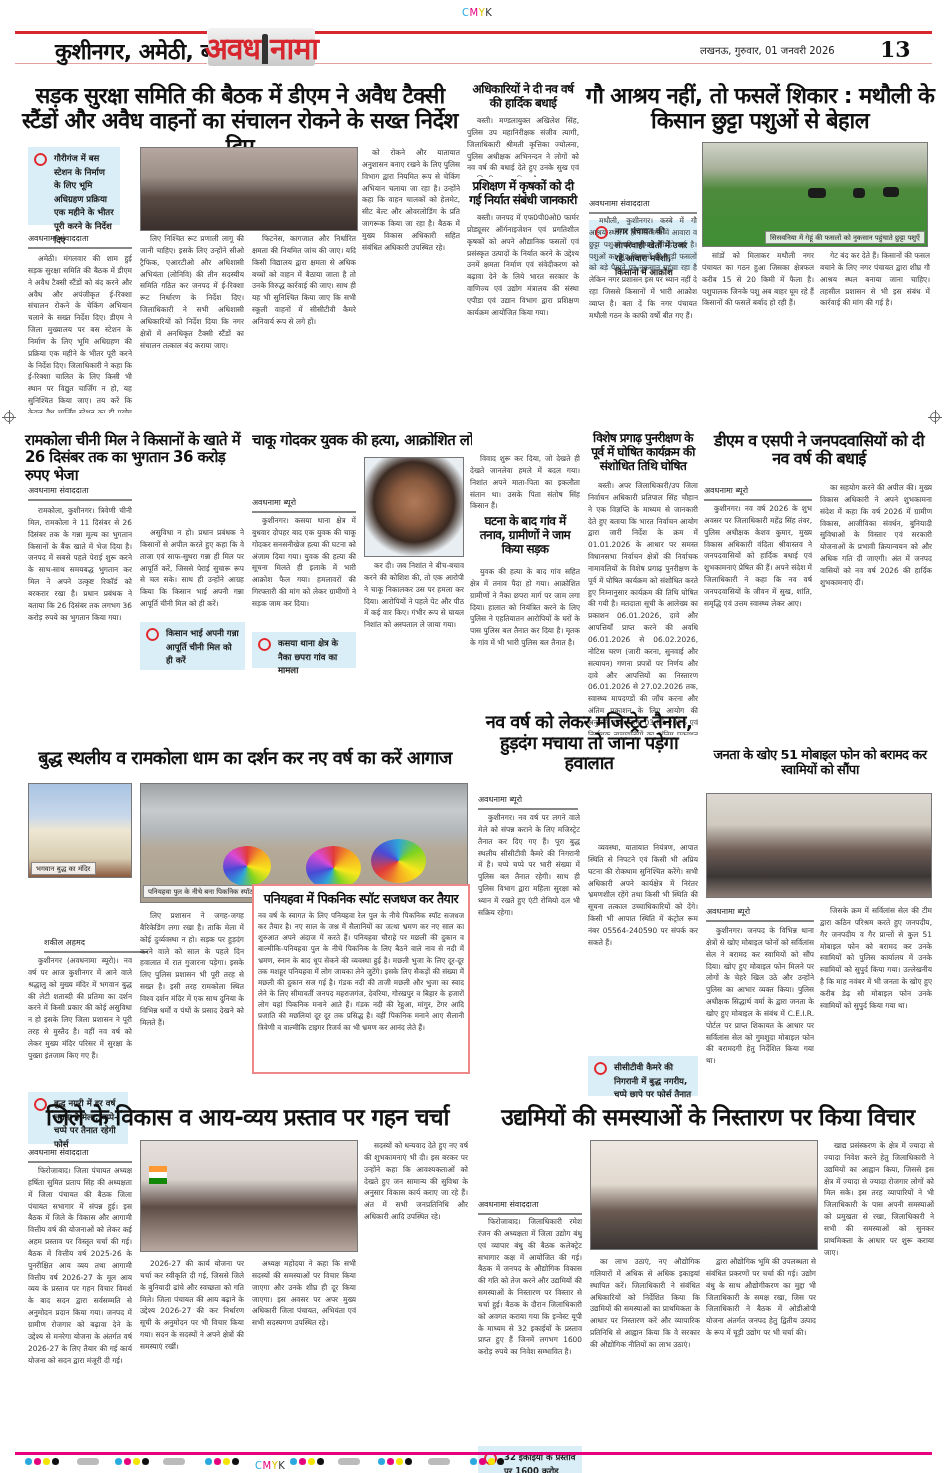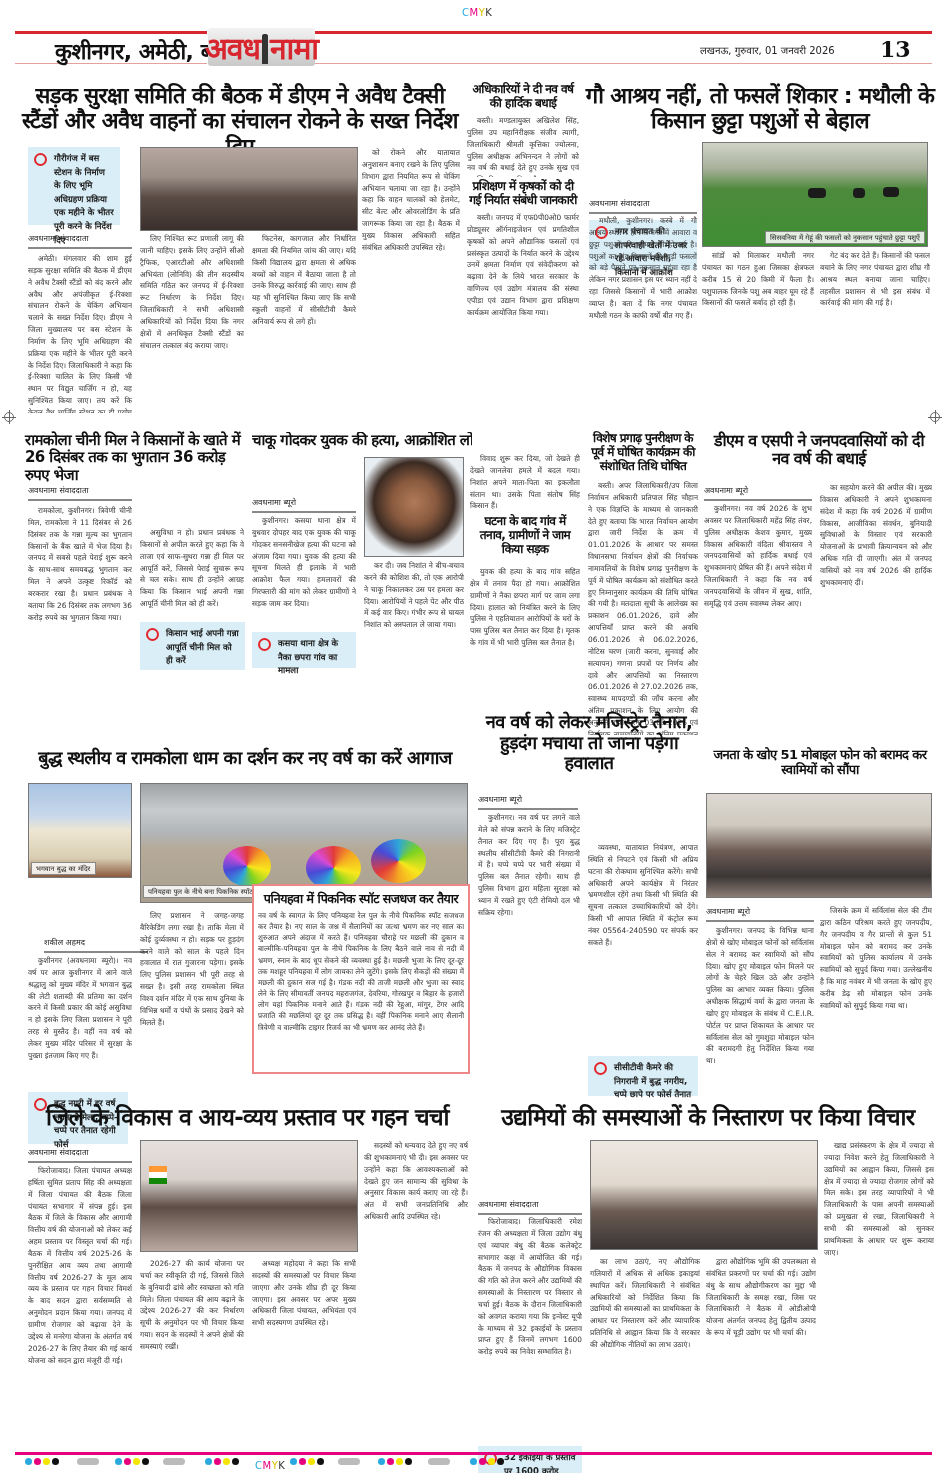--- a/index.html
+++ b/index.html
@@ -192,21 +192,21 @@
 <div class="abs body" style="left:28px;top:1165px;width:104px;height:255px">
     <p>फिरोजाबाद। जिला पंचायत अध्यक्ष हर्षिता सुमित प्रताप सिंह की अध्यक्षता में जिला पंचायत की बैठक जिला पंचायत सभागार में संपन्न हुई। इस बैठक में जिले के विकास और आगामी वित्तीय वर्ष की योजनाओं को लेकर कई अहम प्रस्ताव पर विस्तृत चर्चा की गई। बैठक में वित्तीय वर्ष 2025-26 के पुनरीक्षित आय व्यय तथा आगामी वित्तीय वर्ष 2026-27 के मूल आय व्यय के प्रस्ताव पर गहन विचार विमर्श के बाद सदन द्वारा सर्वसम्मति से अनुमोदन प्रदान किया गया। जनपद में ग्रामीण रोजगार को बढ़ावा देने के उद्देश्य से मनरेगा योजना के अंतर्गत वर्ष 2026-27 के लिए तैयार की गई कार्य योजना को सदन द्वारा मंजूरी दी गई।</p>
   </div>
 <div class="abs body" style="left:140px;top:1258px;width:104px;height:162px">
     <p>2026-27 की कार्य योजना पर चर्चा कर स्वीकृति दी गई, जिससे जिले के बुनियादी ढांचे और स्वच्छता को गति मिले। जिला पंचायत की आय बढ़ाने के उद्देश्य 2026-27 की कर निर्धारण सूची के अनुमोदन पर भी विचार किया गया। सदन के सदस्यों ने अपने क्षेत्रों की समस्याएं रखीं।</p>
   </div>
 <div class="abs body" style="left:252px;top:1258px;width:104px;height:162px">
     <p>अध्यक्ष महोदया ने कहा कि सभी सदस्यों की समस्याओं पर विचार किया जाएगा और उनके शीघ्र ही दूर किया जाएगा। इस अवसर पर अपर मुख्य अधिकारी जिला पंचायत, अभियंता एवं सभी सदस्यगण उपस्थित रहे।</p>
   </div>
 <div class="abs body" style="left:364px;top:1140px;width:104px;height:280px">
-    <p>सदस्यों को धन्यवाद देते हुए नए वर्ष की शुभकामनाएं भी दी। इस अवसर पर उन्होंने कहा कि आवश्यकताओं को देखते हुए जन सामान्य की सुविधा के अनुसार विकास कार्य कराए जा रहे हैं। अंत में सभी जनप्रतिनिधि और अधिकारी आदि उपस्थित रहे।</p>
+    <p>सदस्यों को धन्यवाद देते हुए नए वर्ष की शुभकामनाएं भी दी। इस बरकर पर उन्होंने कहा कि आवश्यकताओं को देखते हुए जन सामान्य की सुविधा के अनुसार विकास कार्य कराए जा रहे हैं। अंत में सभी जनप्रतिनिधि और अधिकारी आदि उपस्थित रहे।</p>
   </div>
 
 <h1 class="abs" style="left:478px;top:1104px;width:460px;font-size:23px;white-space:nowrap">उद्यमियों की समस्याओं के निस्तारण पर किया विचार</h1>
 <div class="abs hl" style="left:478px;top:1142px;width:104px;height:52px"><span class="ring"></span><span>32 इकाईयों के प्रस्ताव पर 1600 करोड़ रुपए का निवेश सम्भावित</span></div>
 <div class="abs photo" style="left:590px;top:1140px;width:228px;height:110px;background:linear-gradient(#eee8e2 0%,#e1d9cf 40%,#6b5b52 65%,#3a3535 100%)"></div>
 <div class="abs byline" style="left:478px;top:1198px;width:104px">अवधनामा संवाददाता</div>
 <div class="abs body" style="left:478px;top:1216px;width:104px;height:204px">
     <p>फिरोजाबाद। जिलाधिकारी रमेश रंजन की अध्यक्षता में जिला उद्योग बंधु एवं व्यापार बंधु की बैठक कलेक्ट्रेट सभागार कक्ष में आयोजित की गई। बैठक में जनपद के औद्योगिक विकास की गति को तेज करने और उद्यमियों की समस्याओं के निस्तारण पर विस्तार से चर्चा हुई। बैठक के दौरान जिलाधिकारी को अवगत कराया गया कि इन्वेस्ट यूपी के माध्यम से 32 इकाईयों के प्रस्ताव प्राप्त हुए हैं जिनमें लगभग 1600 करोड़ रुपये का निवेश सम्भावित है।</p>
   </div>
 <div class="abs body" style="left:590px;top:1256px;width:110px;height:164px">

